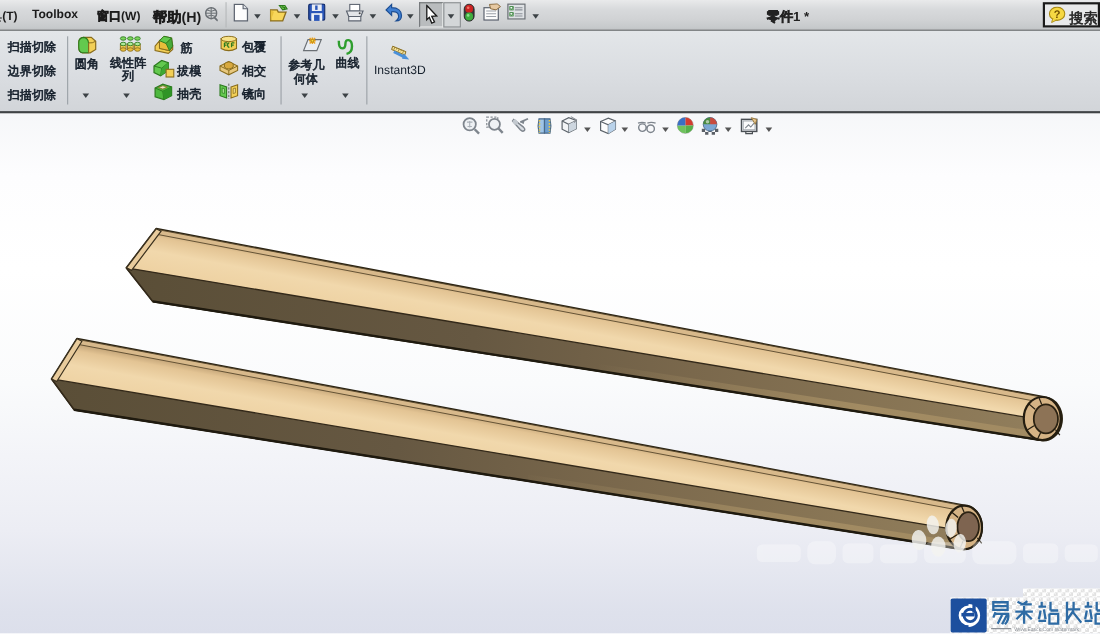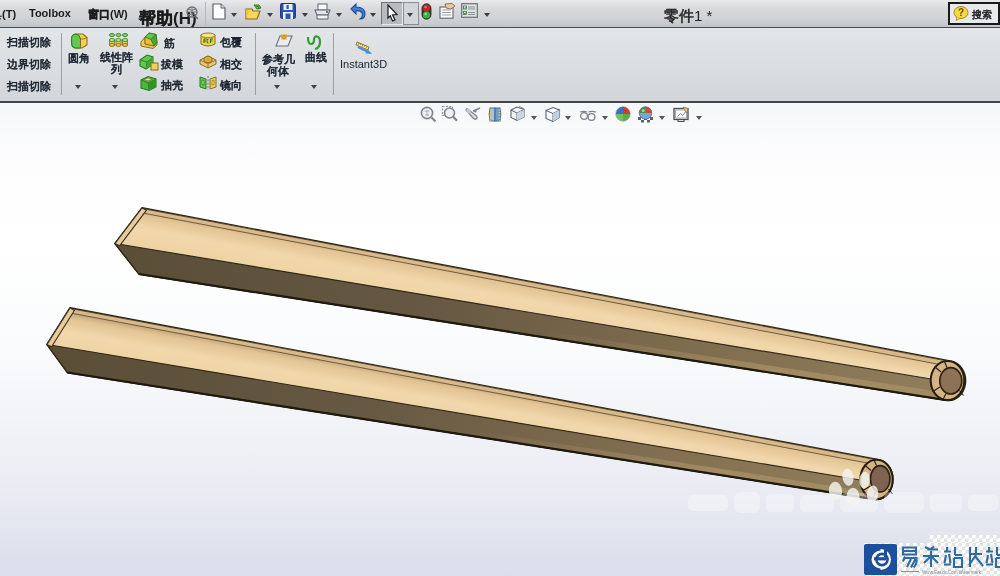--- a/index.html
+++ b/index.html
@@ -229,22 +229,22 @@
    <path d="M37,28.5 h18" stroke="#8a8f96" stroke-width="1"></path>
    <text x="58" y="31" font-size="4.6" fill="#8a8f96" font-family="Liberation Sans">Www.Easck.Com  Watermark</text>
   </svg>
  </div>
 </div>
 
 <div id="menubar">
  <span class="mi" style="left:-9px">具(T)</span>
  <span class="mi" style="left:29px">Toolbox</span>
  <span class="mi" style="left:88px;font-size:11px"><b style="-webkit-text-stroke:0.5px #1c1c1c">窗口</b>(W)</span>
- <span class="mi" style="left:139px;font-size:17px"><b style="-webkit-text-stroke:0.5px #1c1c1c">帮助</b>(H)</span>
- <span class="mi" style="left:664px;font-weight:normal;font-size:15px;color:#222"><span style="-webkit-text-stroke:0.5px #222">零件</span>1 *</span>
+ <span class="mi" style="left:139px;font-size:13px"><b style="-webkit-text-stroke:0.5px #1c1c1c">帮助</b>(H)</span>
+ <span class="mi" style="left:697px;font-weight:bold;font-size:12px;color:#222"><span style="-webkit-text-stroke:0.5px #222">零件</span>1 *</span>
  <div id="tbicons">
 
   <svg class="ticon" style="left:186px;top:6px" width="12" height="14" viewBox="0 0 12 14">
           <circle cx="6" cy="6" r="5" fill="none" stroke="#6a6f74" stroke-width="1.3"></circle>
           <path d="M1,6 H11 M6,1 V11 M2,3 Q6,5.5 10,3 M2,9 Q6,6.5 10,9" stroke="#6a6f74" stroke-width="0.9" fill="none"></path>
           <path d="M9,10 L12,13" stroke="#6a6f74" stroke-width="1.6"></path>
         </svg>
   <div style="position:absolute;left:205px;top:2px;width:1px;height:23px;background:#b5b8ba"></div>
 
   <svg class="ticon" style="left:212px" width="14" height="17" viewBox="0 0 14 17">
@@ -313,21 +313,21 @@
           <path d="M7,4 H14 M7,6 H14 M7,9.5 H14 M7,11.5 H14" stroke="#8a9098" stroke-width="1"></path>
         </svg>
   <div class="drop" style="left:484px;top:13px"></div>
  </div>
  <div id="searchbox" style="position:absolute;left:948px;top:2px;width:52px;height:23px;border:2px solid #1a1a1a;background:#e8e9ea">
   <svg style="position:absolute;left:3px;top:2px" width="16" height="15" viewBox="0 0 16 15">
           <ellipse cx="8" cy="6.5" rx="7" ry="6" fill="#f6d843" stroke="#a98a12" stroke-width="1"></ellipse>
           <path d="M4,11 L3,14.5 L8,12" fill="#f6d843" stroke="#a98a12" stroke-width="0.8"></path>
           <text x="8" y="10" text-anchor="middle" font-size="10" font-weight="bold" fill="#704e00" font-family="Liberation Sans">?</text>
         </svg>
-  <span style="position:absolute;left:22px;top:4px;font-size:10px;color:#222;-webkit-text-stroke:0.5px #222">搜索</span>
+  <span style="position:absolute;left:22px;top:4px;font-size:13px;color:#222;-webkit-text-stroke:0.5px #222">搜索</span>
  </div>
 </div>
 
 <div id="cmdbar">
  <span class="lbl" style="left:7px;top:7px">扫描切除</span>
  <span class="lbl" style="left:7px;top:29px">边界切除</span>
  <span class="lbl" style="left:7px;top:51px">扫描切除</span>
  <div class="vsep" style="left:61px;top:5px;height:62px"></div>
  <div class="vsep" style="left:255px;top:5px;height:62px"></div>
  <div class="vsep" style="left:333px;top:5px;height:62px"></div>

